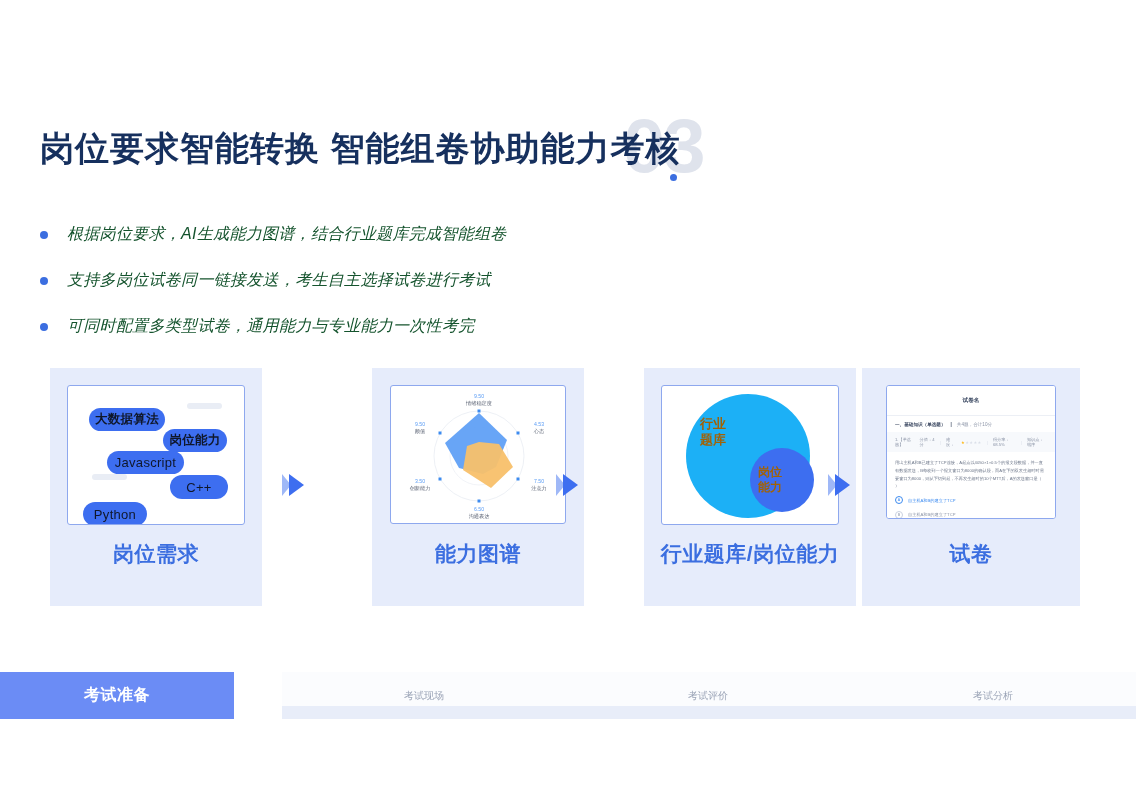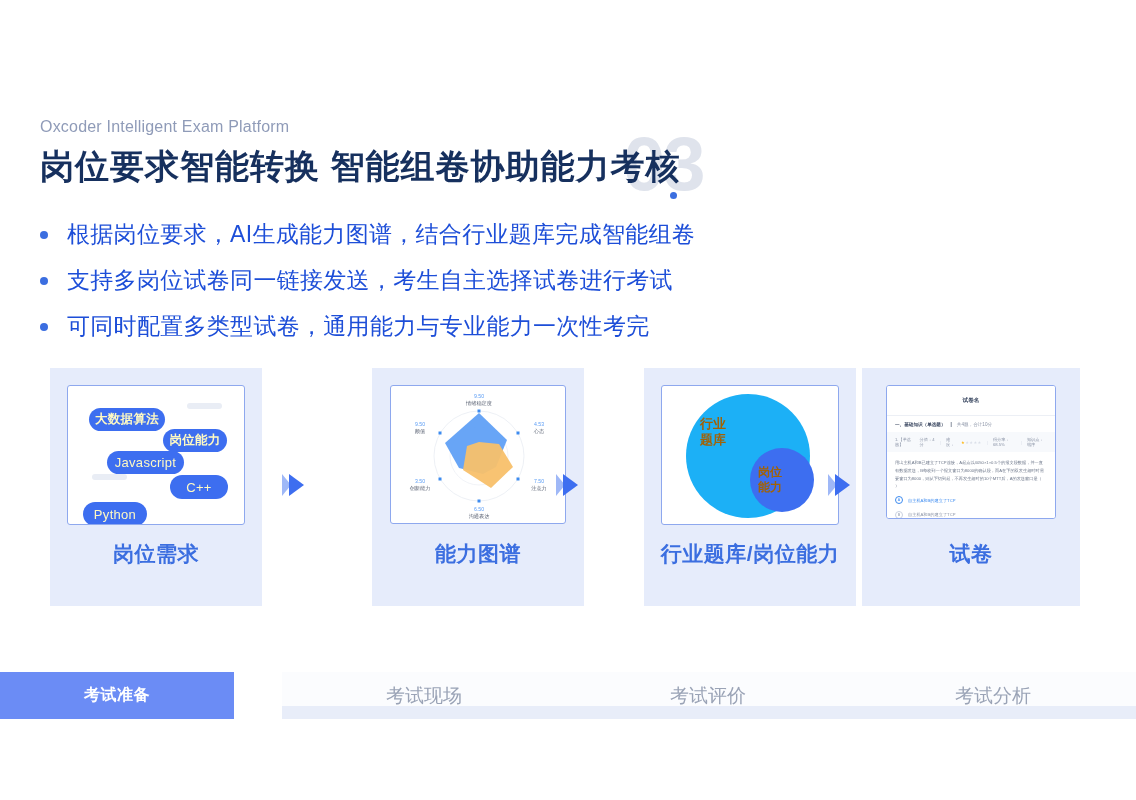--- a/index.html
+++ b/index.html
@@ -35,22 +35,23 @@
   }
 
   
   .bullets { position:absolute; left:40px; top:222px; width:720px; }
   .bullet { display:flex; align-items:flex-start; margin-bottom:22px; }
   .bullet-dot {
     width:8px; height:8px; border-radius:50%; background:#3b6ee0;
     margin-top:9px; margin-right:19px; flex:0 0 auto;
   }
   .bullet-text {
-    font-size:23px; color:#1d4ed8; line-height:24px; letter-spacing:.3px;
+    font-size:16px; color:#14532d; line-height:24px; letter-spacing:.3px;
     white-space:nowrap;
+    font-style:italic;
   }
 
   
   .flow { position:absolute; left:50px; top:368px; width:1036px; height:238px; }
   .card {
     position:absolute; top:0; width:212px; height:238px;
     background:#e6ecfb;
     display:flex; flex-direction:column; align-items:center;
   }
   .card.c1 { left:0px; }
@@ -70,21 +71,21 @@
     font-size:21px; font-weight:700; color:#3b6ee0; letter-spacing:.5px;
     white-space:nowrap;
   }
 
   
   .arrow { position:absolute; top:100px; width:34px; height:34px; }
   .arrow svg { display:block; }
 
   
   .tag {
-    position:absolute; background:#3d6ef0; color:#fef9c3;
+    position:absolute; background:#3d6ef0; color:#0f172a;
     border-radius:16px; font-size:12.5px; font-weight:700;
     display:flex; align-items:center; justify-content:center;
     white-space:nowrap; letter-spacing:.3px;
   }
   .tag.latin { font-weight:400; font-size:13px; }
   .ph-bar { position:absolute; background:#e9edf5; border-radius:4px; height:6px; }
 
   
   .radar-wrap { position:absolute; inset:0; }
   .radar-lbl {
@@ -149,37 +150,36 @@
 
   
   .tabbar { position:absolute; left:0; top:672px; width:1136px; height:47px; }
   .tab-track {
     position:absolute; left:282px; top:0; width:854px; height:47px;
     background:linear-gradient(#fbfcfe 0%, #fbfcfe 72%, #e8edf9 72%, #e8edf9 100%);
   }
   .tab {
     position:absolute; top:0; height:47px;
     display:flex; align-items:center; justify-content:center;
-    font-size:19px; color:#9aa3b6; white-space:nowrap;
+    font-size:10px; color:#9aa3b6; white-space:nowrap;
   }
   .tab.active {
     left:0; width:234px; background:#6b8cf5; color:#fff;
     font-weight:700; font-size:16px; letter-spacing:.5px;
   }
   .tab.t2 { left:282px; width:284px; }
   .tab.t3 { left:566px; width:284px; }
   .tab.t4 { left:850px; width:286px; }
 </style>
 </head>
 <body>
 
 <div class="slide">
 
   <div class="header">
-    <div class="eyebrow">Oxcoder Intelligent Exam Platform</div>
     <div class="title-row">
       <div class="big-num">03</div>
       <div class="num-dot"></div>
       <div class="title">岗位要求智能转换  智能组卷协助能力考核</div>
     </div>
   </div>
 
   <div class="bullets">
     <div class="bullet">
       <span class="bullet-dot"></span>

